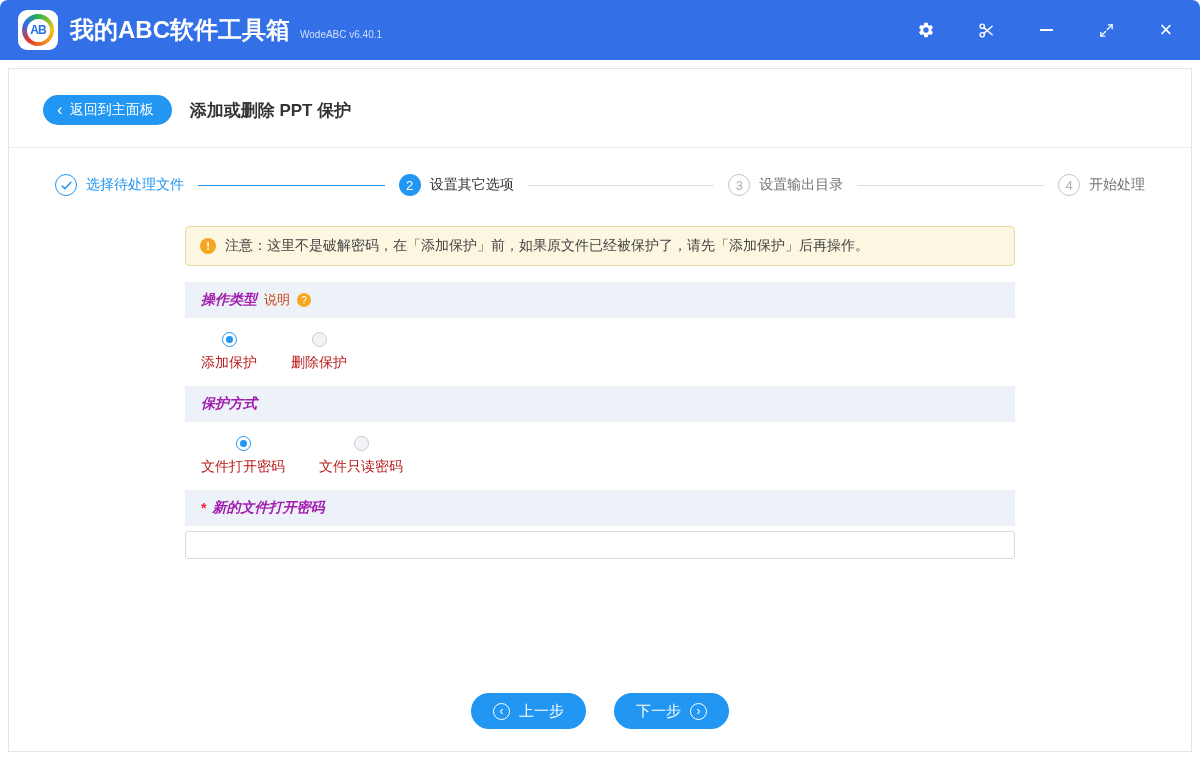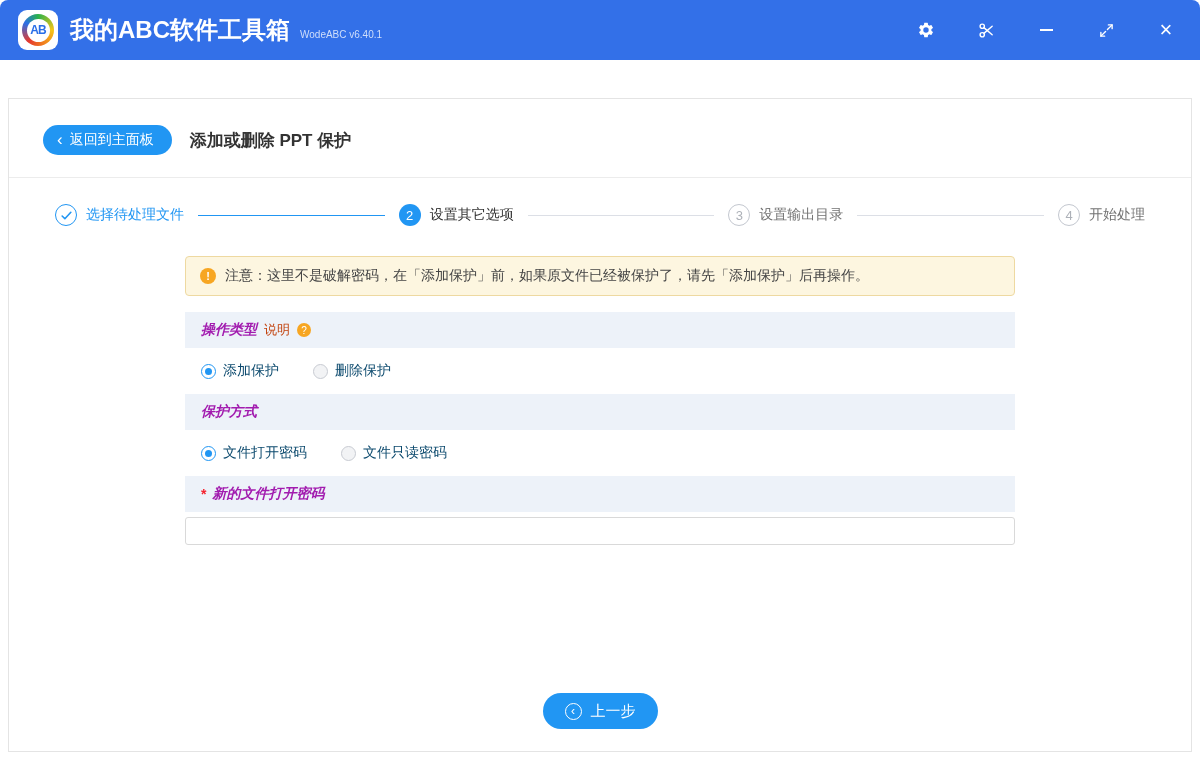--- a/index.html
+++ b/index.html
@@ -1,19 +1,19 @@
 <!DOCTYPE html>
 <html><head>
 <meta charset="utf-8">
 <style>
   * { margin:0; padding:0; box-sizing:border-box; }
   html,body { width:1200px; height:760px; overflow:hidden;
     font-family:"Liberation Sans","DejaVu Sans",sans-serif; background:#fff; }
   .window { width:1200px; height:760px; border-radius:8px; overflow:hidden;
-    display:flex; flex-direction:column; background:#fff;gap:30px; }
+    display:flex; flex-direction:column; background:#fff; }
 
   
   .titlebar { height:60px; background:#3370e8; display:flex; align-items:center;
     padding:0 24px 0 18px; flex:none; }
   .logo { width:40px; height:40px; background:#fff; border-radius:9px;
     display:flex; align-items:center; justify-content:center; margin-right:12px; flex:none; }
   .logo-ring { width:32px; height:32px; border-radius:50%;
     background:conic-gradient(#2ab24a,#f5c518 90deg,#f07c1e 160deg,#e4392f 220deg,#2a6fe8 300deg,#2ab24a);
     display:flex; align-items:center; justify-content:center; }
   .logo-inner { width:23px; height:23px; border-radius:50%; background:#fff;
@@ -70,21 +70,21 @@
     align-items:center; gap:7px; }
   .section-title { font-size:14px; font-weight:bold; color:#a21caf;font-style:italic; }
   .help-link { font-size:13px; color:#c2410c; text-decoration:none; cursor:pointer; }
   .q-icon { width:14px; height:14px; border-radius:50%; background:#f7a622; color:#fff;
     font-size:10px; display:flex; align-items:center; justify-content:center;
     cursor:pointer; flex:none; }
   .req { color:#f5222d; font-size:14px; font-weight:bold; margin-right:-1px; }
 
   .radio-row { display:flex; align-items:center; gap:34px; padding:14px 16px; }
   .radio-item { display:flex; align-items:center; gap:7px; font-size:14px;
-    color:#0c4a6e; cursor:pointer; }
+    color:#b91c1c; cursor:pointer;flex-direction:column; }
   .radio { width:15px; height:15px; border-radius:50%; border:1px solid #c8cbd2;
     background:#f2f3f5; display:inline-block; position:relative; flex:none; }
   .radio.on { border-color:#2196f3; background:#fff; }
   .radio.on::after { content:""; position:absolute; left:3px; top:3px; width:7px;
     height:7px; border-radius:50%; background:#2196f3; }
 
   .pwd-input { width:100%; height:28px; border:1px solid #d9d9d9; border-radius:3px;
     margin-top:5px; padding:0 8px; font-size:14px; color:#333; outline:none;
     font-family:"Liberation Sans","DejaVu Sans",sans-serif; }
 
@@ -222,16 +222,20 @@
       </div>
       <input class="pwd-input" type="text" value="" style="">
 
     </div>
 
     <div class="footer">
       <button class="action-btn">
         <span class="btn-circle">‹</span>
         <span>上一步</span>
       </button>
+      <button class="action-btn">
+        <span>下一步</span>
+        <span class="btn-circle">›</span>
+      </button>
     </div>
 
   </div>
 </div>
 
 </body></html>

